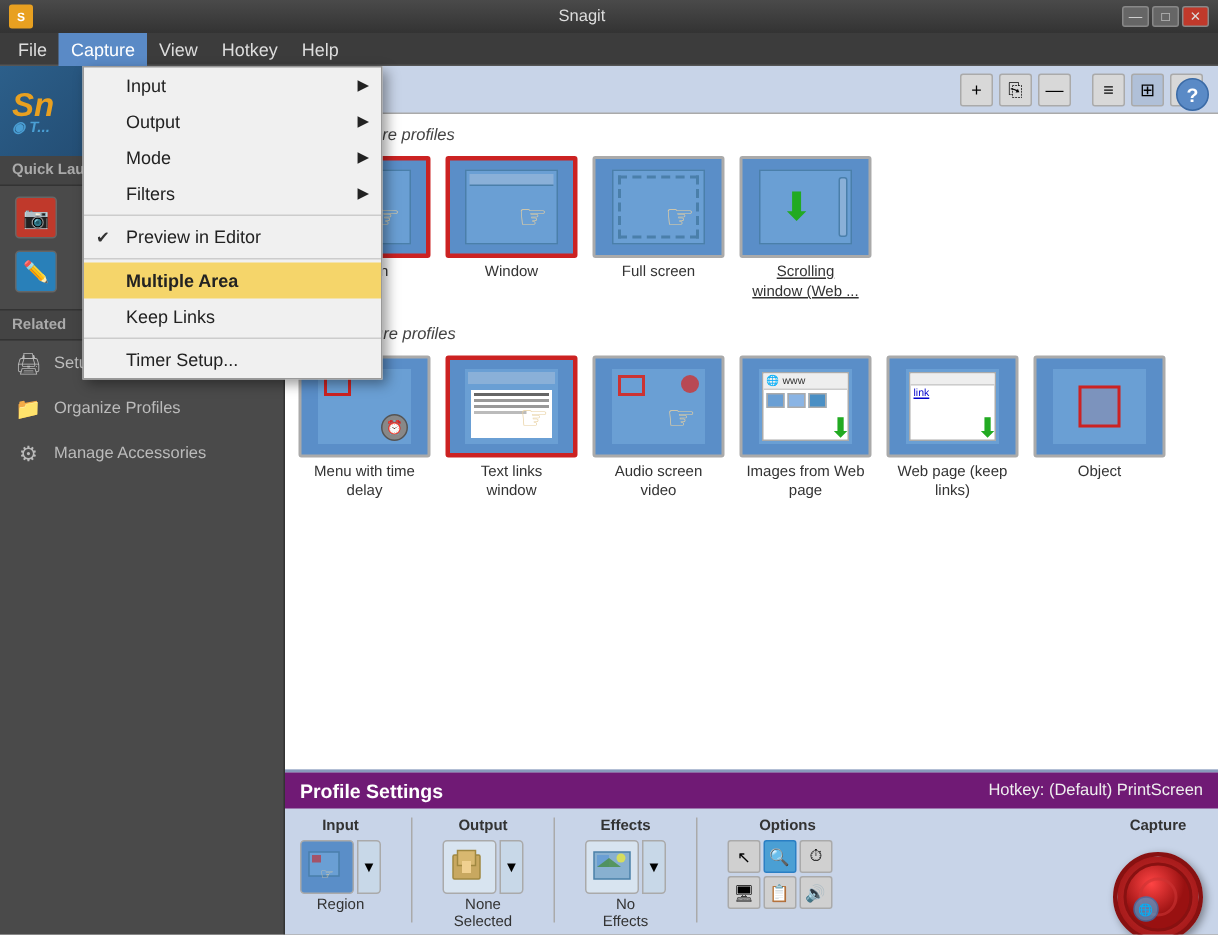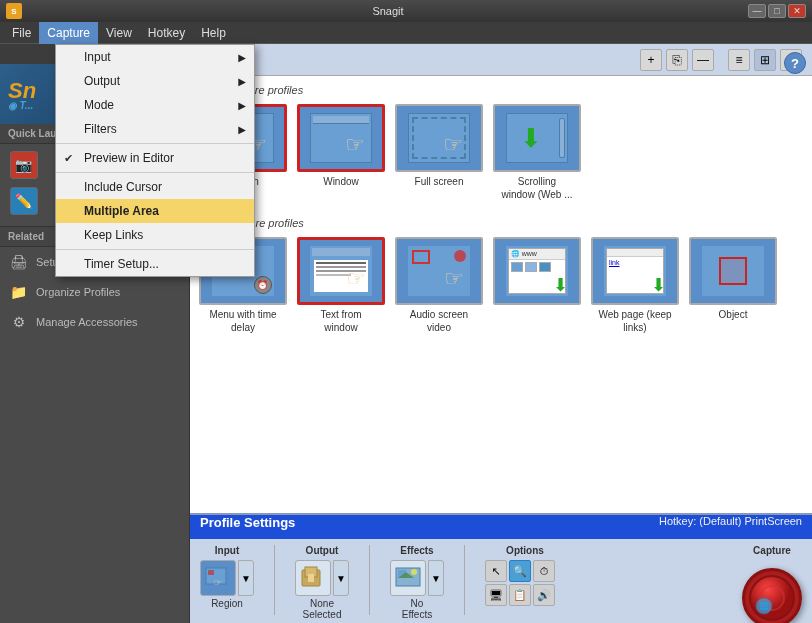--- a/index.html
+++ b/index.html
@@ -15,21 +15,21 @@
 
     
     .menu-bar { height: 22px; background: #3c3c3c; display: flex; align-items: center; padding: 0 4px; border-bottom: 1px solid #555; }
     .menu-item { padding: 2px 8px; color: #ddd; cursor: pointer; font-size: 12px; height: 22px; display: flex; align-items: center; }
     .menu-item.active { background: #5a8ac6; color: white; }
 
     
     .main-layout { display: flex; height: calc(623px - 44px); }
 
     
-    .sidebar { width: 190px; background: #4a4a4a; display: flex; flex-direction: column; border-right: 1px solid #333; margin-top: 20px; }
+    .sidebar { width: 190px; background: #4a4a4a; display: flex; flex-direction: column; border-right: 1px solid #333; }
     .sidebar-top { height: 60px; background: linear-gradient(135deg, #2c5f8a, #1a3a5c); display: flex; align-items: center; padding: 8px; }
     .quick-launch { padding: 4px 8px; background: #444; color: #aaa; font-size: 10px; font-weight: bold; border-bottom: 1px solid #333; }
     .sidebar-icons { display: flex; flex-direction: column; padding: 4px; gap: 2px; }
     .sidebar-icon-row { display: flex; align-items: center; padding: 3px 6px; cursor: pointer; border-radius: 2px; }
     .icon-box { width: 28px; height: 28px; border: 1px solid #666; background: #555; border-radius: 3px; display: flex; align-items: center; justify-content: center; font-size: 14px; margin-right: 4px; }
     .related-section { padding: 4px 8px; background: #444; color: #aaa; font-size: 10px; font-weight: bold; border-top: 1px solid #333; border-bottom: 1px solid #333; margin-top: 4px; }
     .sidebar-text-item { display: flex; align-items: center; padding: 4px 8px; color: #bbb; cursor: pointer; font-size: 11px; }
     .sidebar-text-item .s-icon { width: 22px; height: 22px; margin-right: 6px; display: flex; align-items: center; justify-content: center; font-size: 14px; }
 
     
@@ -52,21 +52,21 @@
     .profiles-content { flex: 1; overflow-y: auto; padding: 8px; background: white; }
     .section-label { font-size: 11px; color: #444; margin-bottom: 8px; font-style: italic; }
     .profiles-grid { display: flex; flex-wrap: wrap; gap: 8px; margin-bottom: 16px; }
     .profile-item { width: 90px; display: flex; flex-direction: column; align-items: center; cursor: pointer; }
     .profile-thumb { width: 88px; height: 68px; border: 2px solid #aaa; background: #6a9fd4; border-radius: 2px; position: relative; overflow: hidden; display: flex; align-items: center; justify-content: center; }
     .profile-thumb.selected { border-color: #cc2222; border-width: 3px; }
     .profile-label { font-size: 10px; text-align: center; color: #333; margin-top: 3px; line-height: 1.3; }
 
     
     .profile-settings { height: 110px; background: #c8d4e8; border-top: 2px solid #8899bb; }
-    .ps-header { height: 24px; background: #1d4ed8; display: flex; padding: 0 10px; }
+    .ps-header { height: 24px; background: #701a75; display: flex; align-items: center; padding: 0 10px; }
     .ps-title { font-size: 13px; font-weight: bold; color: #fff; flex: 1; }
     .ps-hotkey { font-size: 11px; color: #eee; }
     .ps-body { display: flex; padding: 6px 10px; gap: 16px; align-items: flex-start; height: 86px; }
     .ps-section { display: flex; flex-direction: column; align-items: center; }
     .ps-section-label { font-size: 10px; color: #333; margin-bottom: 4px; font-weight: bold; }
     .ps-icon-row { display: flex; align-items: center; gap: 2px; }
     .ps-icon { width: 36px; height: 36px; background: #d8e4f0; border: 1px solid #aaa; border-radius: 3px; display: flex; align-items: center; justify-content: center; cursor: pointer; font-size: 18px; }
     .ps-dropdown-btn { width: 16px; height: 36px; background: #c8d8e8; border: 1px solid #aaa; border-radius: 0 3px 3px 0; display: flex; align-items: center; justify-content: center; cursor: pointer; font-size: 10px; }
     .ps-value { font-size: 10px; color: #333; text-align: center; margin-top: 2px; }
     .ps-divider { width: 1px; background: #aaa; height: 70px; margin: 0 4px; }
@@ -194,21 +194,21 @@
           <div class="profile-label">Full screen</div>
         </div>
 
         <div class="profile-item">
           <div class="profile-thumb" style="background:#5a8ec8;">
             <div style="width:62px;height:50px;background:#6a9fd4;border:1px solid #4a7faa;position:relative;">
               <div style="position:absolute;right:2px;top:4px;bottom:4px;width:6px;background:#8ab0d8;border:1px solid #4a7faa;border-radius:2px;"></div>
               <div style="font-size:26px;color:#22aa22;position:absolute;top:50%;left:40%;transform:translate(-50%,-50%);">⬇</div>
             </div>
           </div>
-          <div class="profile-label" style="white-space:pre-line;">Scrolling
+          <div class="profile-label" style="white-space:pre-line;text-decoration:underline;">Scrolling
 window (Web ...</div>
         </div>
 
       </div>
 
       <div class="section-label">Other capture profiles</div>
       <div class="profiles-grid">
 
         <div class="profile-item">
           <div class="profile-thumb" style="background:#5a8ec8;">
@@ -227,21 +227,21 @@
               <div style="position:absolute;top:2px;left:2px;right:2px;height:8px;background:#8ab0d8;"></div>
               <div style="position:absolute;top:14px;left:4px;right:4px;bottom:4px;background:white;display:flex;flex-direction:column;gap:2px;padding:2px;">
                 <div style="height:2px;background:#666;"></div>
                 <div style="height:2px;background:#999;"></div>
                 <div style="height:2px;background:#999;"></div>
                 <div style="height:2px;background:#bbb;width:70%;"></div>
               </div>
               <div style="position:absolute;bottom:4px;right:6px;font-size:22px;color:#e8d0a0;">☞</div>
             </div>
           </div>
-          <div class="profile-label" style="white-space:pre-line;">Text from
+          <div class="profile-label" style="white-space:pre-line;">Text links
 window</div>
         </div>
 
         <div class="profile-item">
           <div class="profile-thumb" style="background:#5a8ec8;">
             <div style="width:62px;height:50px;background:#6a9fd4;position:relative;">
               <div style="position:absolute;top:4px;left:4px;width:18px;height:14px;border:2px solid #cc3333;"></div>
               <div style="position:absolute;bottom:4px;right:6px;font-size:22px;color:#e8d0a0;">☞</div>
               <div style="position:absolute;top:4px;right:4px;width:12px;height:12px;border-radius:50%;background:#cc3333;opacity:0.8;"></div>
             </div>
@@ -257,20 +257,22 @@
                 <div style="background:#eee;padding:1px 2px;font-size:7px;color:#333;border-bottom:1px solid #ccc;">🌐 www</div>
                 <div style="display:flex;gap:2px;padding:2px;flex-wrap:wrap;">
                   <div style="width:12px;height:10px;background:#6a9fd4;border:1px solid #aaa;"></div>
                   <div style="width:12px;height:10px;background:#8ab4e4;border:1px solid #aaa;"></div>
                   <div style="width:12px;height:10px;background:#4a8fc4;border:1px solid #aaa;"></div>
                 </div>
               </div>
               <div style="position:absolute;bottom:0;right:0;font-size:18px;color:#22aa22;">⬇</div>
             </div>
           </div>
+          <div class="profile-label" style="white-space:pre-line;">Images from Web
+page</div>
         </div>
 
         <div class="profile-item">
           <div class="profile-thumb" style="background:#5a8ec8;">
             <div style="width:62px;height:50px;background:#6a9fd4;position:relative;overflow:hidden;">
               <div style="position:absolute;top:2px;left:2px;right:2px;bottom:2px;background:white;border:1px solid #aaa;">
                 <div style="background:#eee;height:8px;border-bottom:1px solid #ccc;"></div>
                 <div style="padding:2px;font-size:7px;color:#0000cc;text-decoration:underline;">link</div>
               </div>
               <div style="position:absolute;bottom:0;right:0;font-size:18px;color:#22aa22;">⬇</div>
@@ -402,23 +404,20 @@
     </div>
     <div class="dropdown-item has-submenu-arrow">
       <span>Filters</span>
     </div>
     <div class="dropdown-separator"></div>
     <div class="dropdown-item">
       <span class="check">✔</span>
       <span>Preview in Editor</span>
     </div>
     <div class="dropdown-separator"></div>
-    <div class="dropdown-item">
-      <span>Include Cursor</span>
-    </div>
     <div class="dropdown-item highlighted">
       <span>Multiple Area</span>
     </div>
     <div class="dropdown-item">
       <span>Keep Links</span>
     </div>
     <div class="dropdown-separator"></div>
     <div class="dropdown-item">
       <span>Timer Setup...</span>
     </div>

